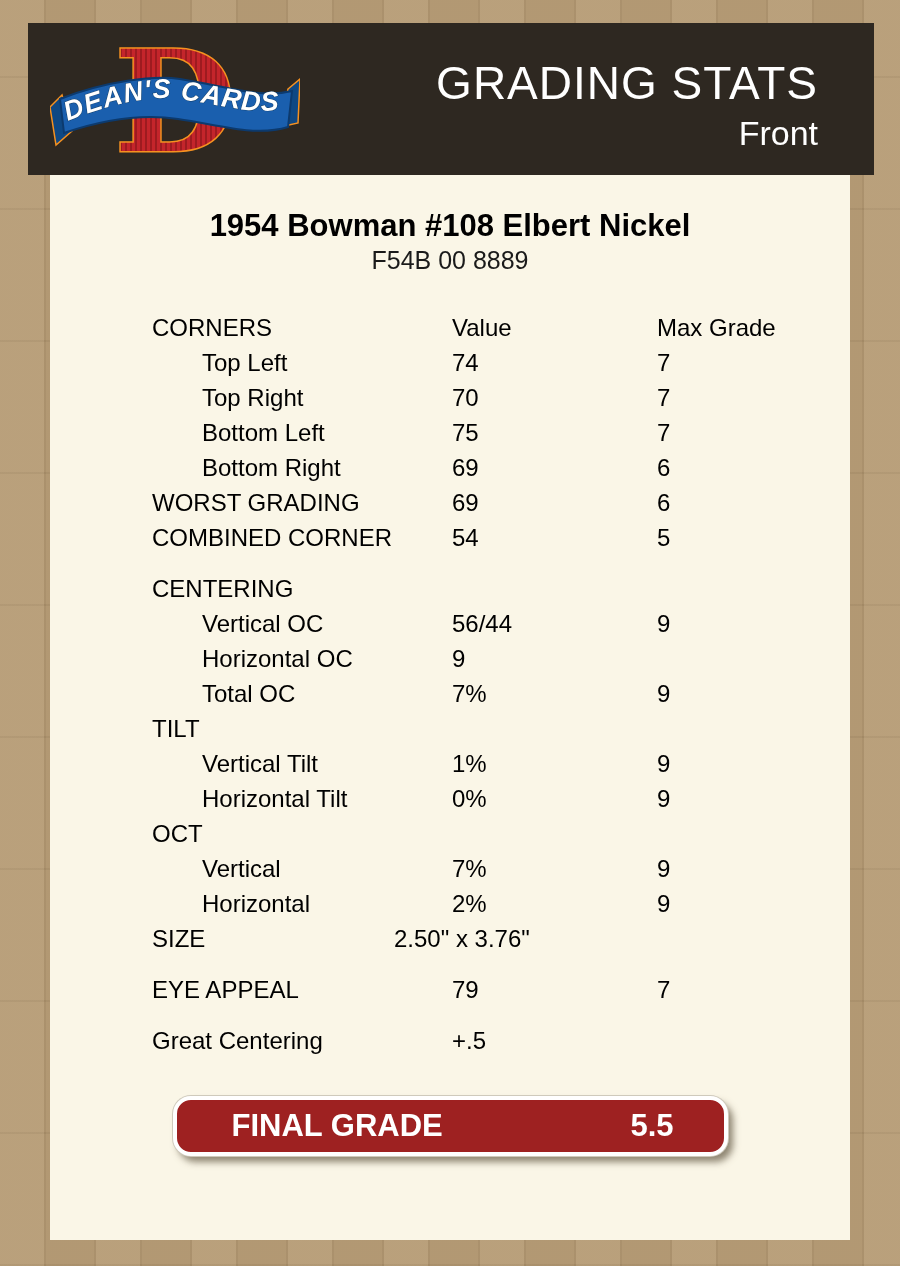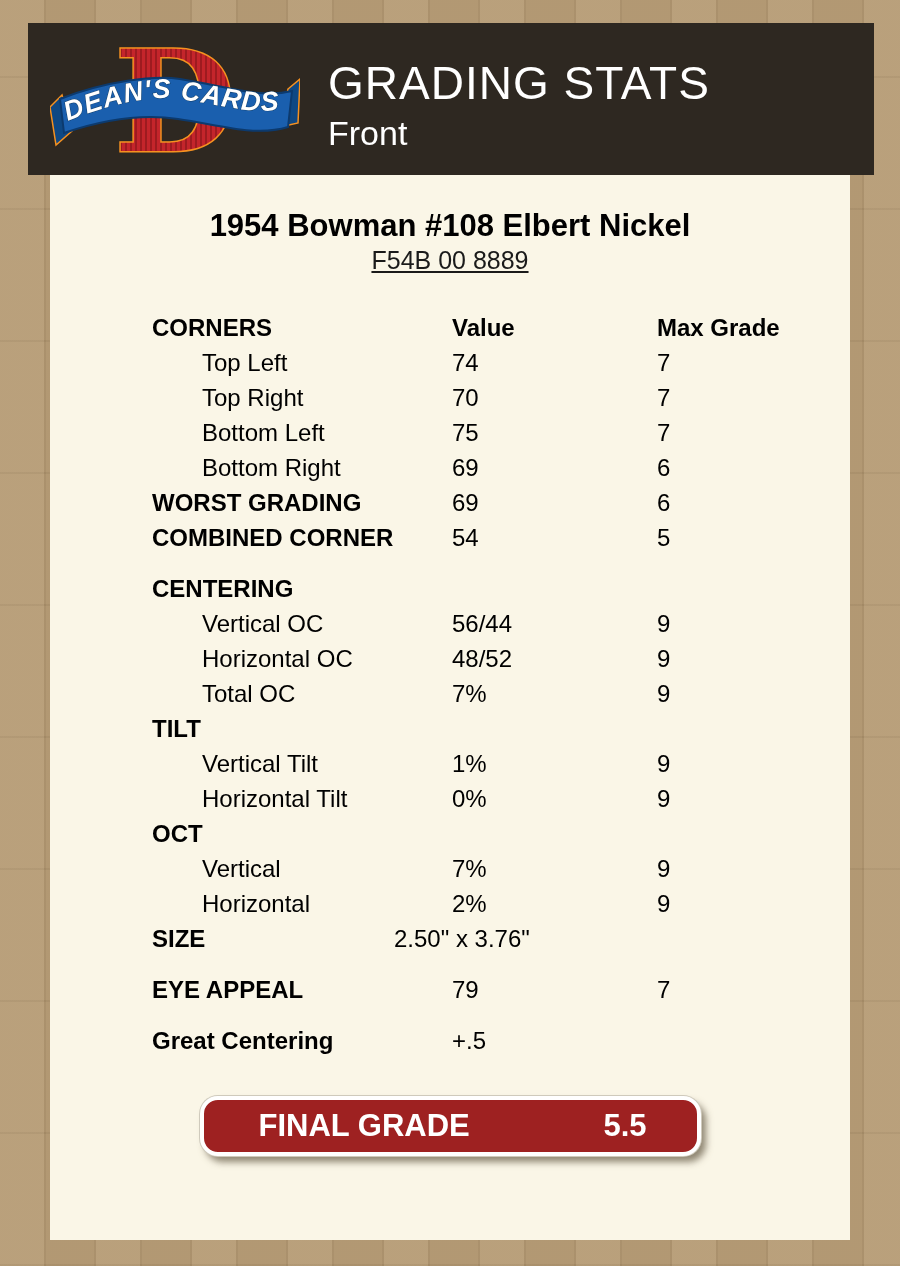--- a/index.html
+++ b/index.html
@@ -17,48 +17,48 @@
         rgba(90,70,42,0.10) 0px, rgba(90,70,42,0.10) 2px,
         transparent 2px, transparent 132px);
   }
   .header-bar {
     position:absolute; left:28px; top:23px; width:846px; height:152px;
     background:#2e2821;
   }
   .logo { position:absolute; left:22px; top:6px; }
   .header-text {
     position:absolute; left:300px; top:36px; width:490px;
-    text-align:left; color:#ffffff;
+    text-align:right; color:#ffffff;
   }
   .header-title { font-size:46px; line-height:48px; letter-spacing:1px; }
   .header-subtitle { font-size:34px; line-height:36px; margin-top:8px; }
 
   .panel {
     position:absolute; left:50px; top:175px; width:800px; height:1065px;
     background:#faf6e7;
   }
   .card-title { margin:38px 0 0; text-align:center; font-size:31px; line-height:26px; font-weight:bold; color:#000; }
-  .card-serial { margin:8px 0 0; text-align:center; font-size:25px; line-height:26px; color:#1a1a1a;text-decoration:underline; }
+  .card-serial { margin:8px 0 0; text-align:center; font-size:25px; line-height:26px; color:#1a1a1a; }
 
   .grading-table { margin-top:37px; }
   .row {
     display:grid; grid-template-columns:300px 205px 145px;
     padding-left:102px; height:35px; line-height:35px;
     font-size:24px; color:#000;
   }
   .row .lbl { text-align:left; white-space:nowrap; }
   .row .val, .row .max { text-align:left; }
   .item .lbl { padding-left:50px; }
-  .section .lbl, .colhead .lbl, .colhead .val, .colhead .max { font-weight:bold; }
+  .section .lbl, .colhead .lbl, .colhead .val, .colhead .max { font-weight:normal; }
   .gap { margin-top:16px; }
   .size-row .val { transform:translateX(-58px); white-space:nowrap; }
 
   .final-grade-button {
     box-sizing:border-box;
-    margin:38px auto 0; width:501px; height:60px;
+    margin:38px auto 0; width:555px; height:60px;
     background:#9e2121;
     border:4px solid #ffffff; border-radius:18px;
     box-shadow:0 0 0 1px #cfcabc, 5px 6px 7px rgba(125,115,95,0.85);
     display:flex; align-items:center; justify-content:space-between;
     padding:0 50px 0 55px;
     color:#ffffff; font-weight:bold; font-size:31px; cursor:pointer;
   }
 </style>
 </head>
 <body>
@@ -144,21 +144,20 @@
       </div>
 
       <div class="row item">
         <span class="lbl">Vertical OC</span>
         <span class="val">56/44</span>
         <span class="max">9</span>
       </div>
 
       <div class="row item">
         <span class="lbl">Horizontal OC</span>
-        <span class="val">48/52</span>
         <span class="max">9</span>
       </div>
 
       <div class="row item">
         <span class="lbl">Total OC</span>
         <span class="val">7%</span>
         <span class="max">9</span>
       </div>
 
       <div class="row section">

